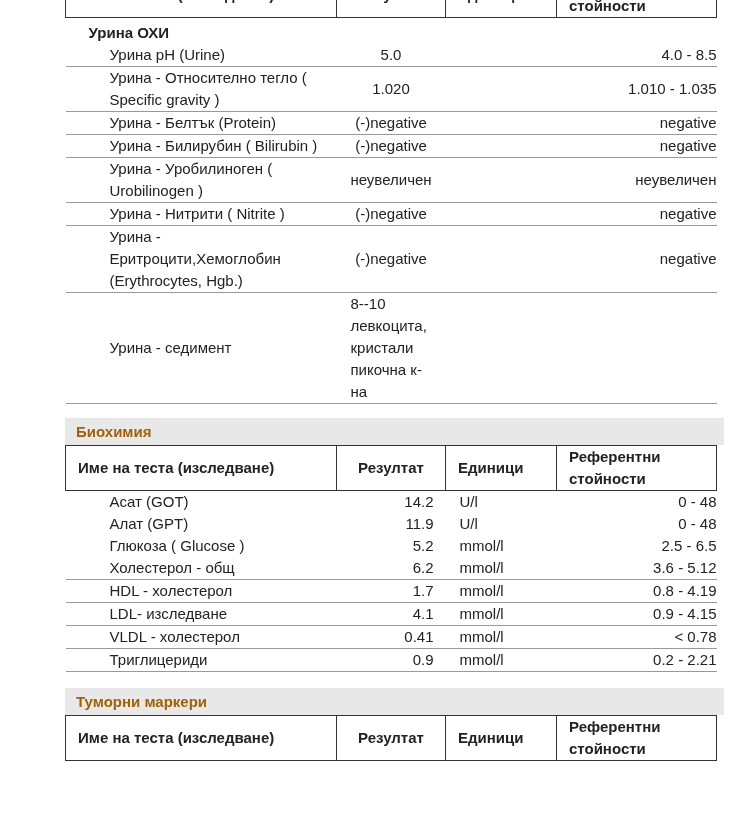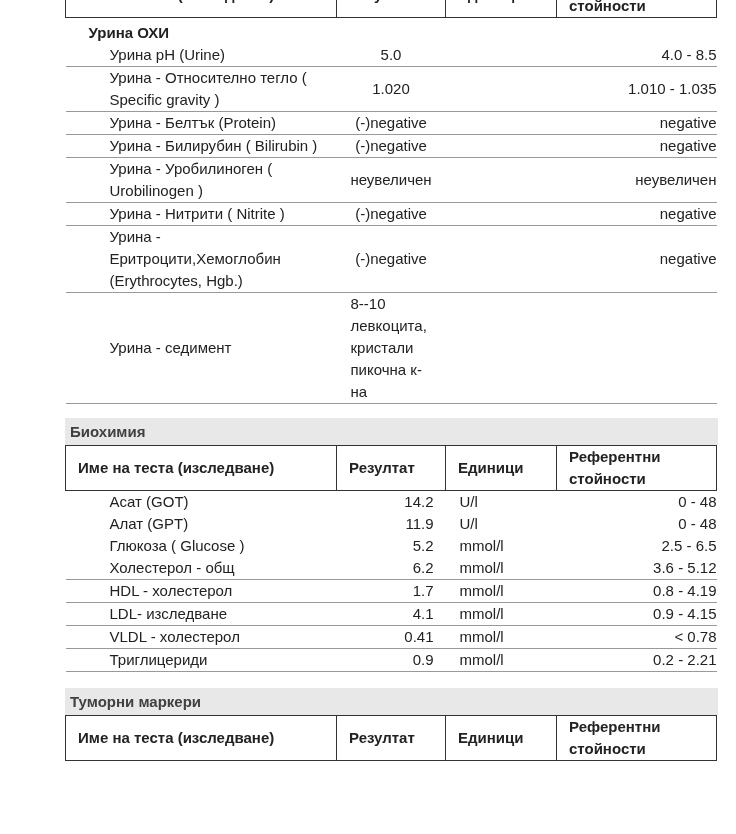--- a/index.html
+++ b/index.html
@@ -9,39 +9,39 @@
   }
   .wrap { position: absolute; left: 65px; top: -28px; width: 651px; }
 
   table { border-collapse: collapse; width: 651px; table-layout: fixed; font-size: 15px; }
   col.c1 { width: 271px; } col.c2 { width: 109px; } col.c3 { width: 111px; } col.c4 { width: 160px; }
 
   thead th {
     border: 1.5px solid #333; font-weight: bold; font-size: 15px; color: #222;
     padding: 0 12px; height: 44px; line-height: 22px; text-align: left;
   }
-  thead th.res { text-align: left; padding-right: 12px; }
+  thead th.res { text-align: center; padding-right: 12px; }
 
   tr.group td { font-weight: bold; font-size: 15px; padding: 4px 0 0 23px; height: 22px; border: none; }
 
   tbody td {
     padding: 0; line-height: 22px; vertical-align: middle; border-bottom: 1.5px solid #999;
   }
   tbody td.name { padding-left: 44px; margin-top: 24px; }
   tbody td.res { text-align: right; padding-right: 12px; }
   tbody td.unit { padding-left: 14px; }
   tbody td.ref { padding-left: 14px; text-align: right; }
   tbody tr.nob td { border-bottom: none; }
 
   .urine tbody td.res { text-align: center; padding-right: 0; }
   .urine tbody td.res.multi { text-align: left; padding-right: 12px; }
 
   .section-title {
-    background: #e8e8e8; font-weight: bold; font-size: 15px; color: #404040;
-    height: 27px; line-height: 27px; padding-left: 5px; width: 648px;
+    background: #e8e8e8; font-weight: bold; font-size: 15px; color: #a16207;
+    height: 27px; line-height: 27px; padding-left: 11px; width: 648px;
   }
   .gap { height: 14px; }
   .gap2 { height: 16px; }
 </style>
 </head>
 <body>
 
 <div class="wrap">
 
   <table class="urine">

